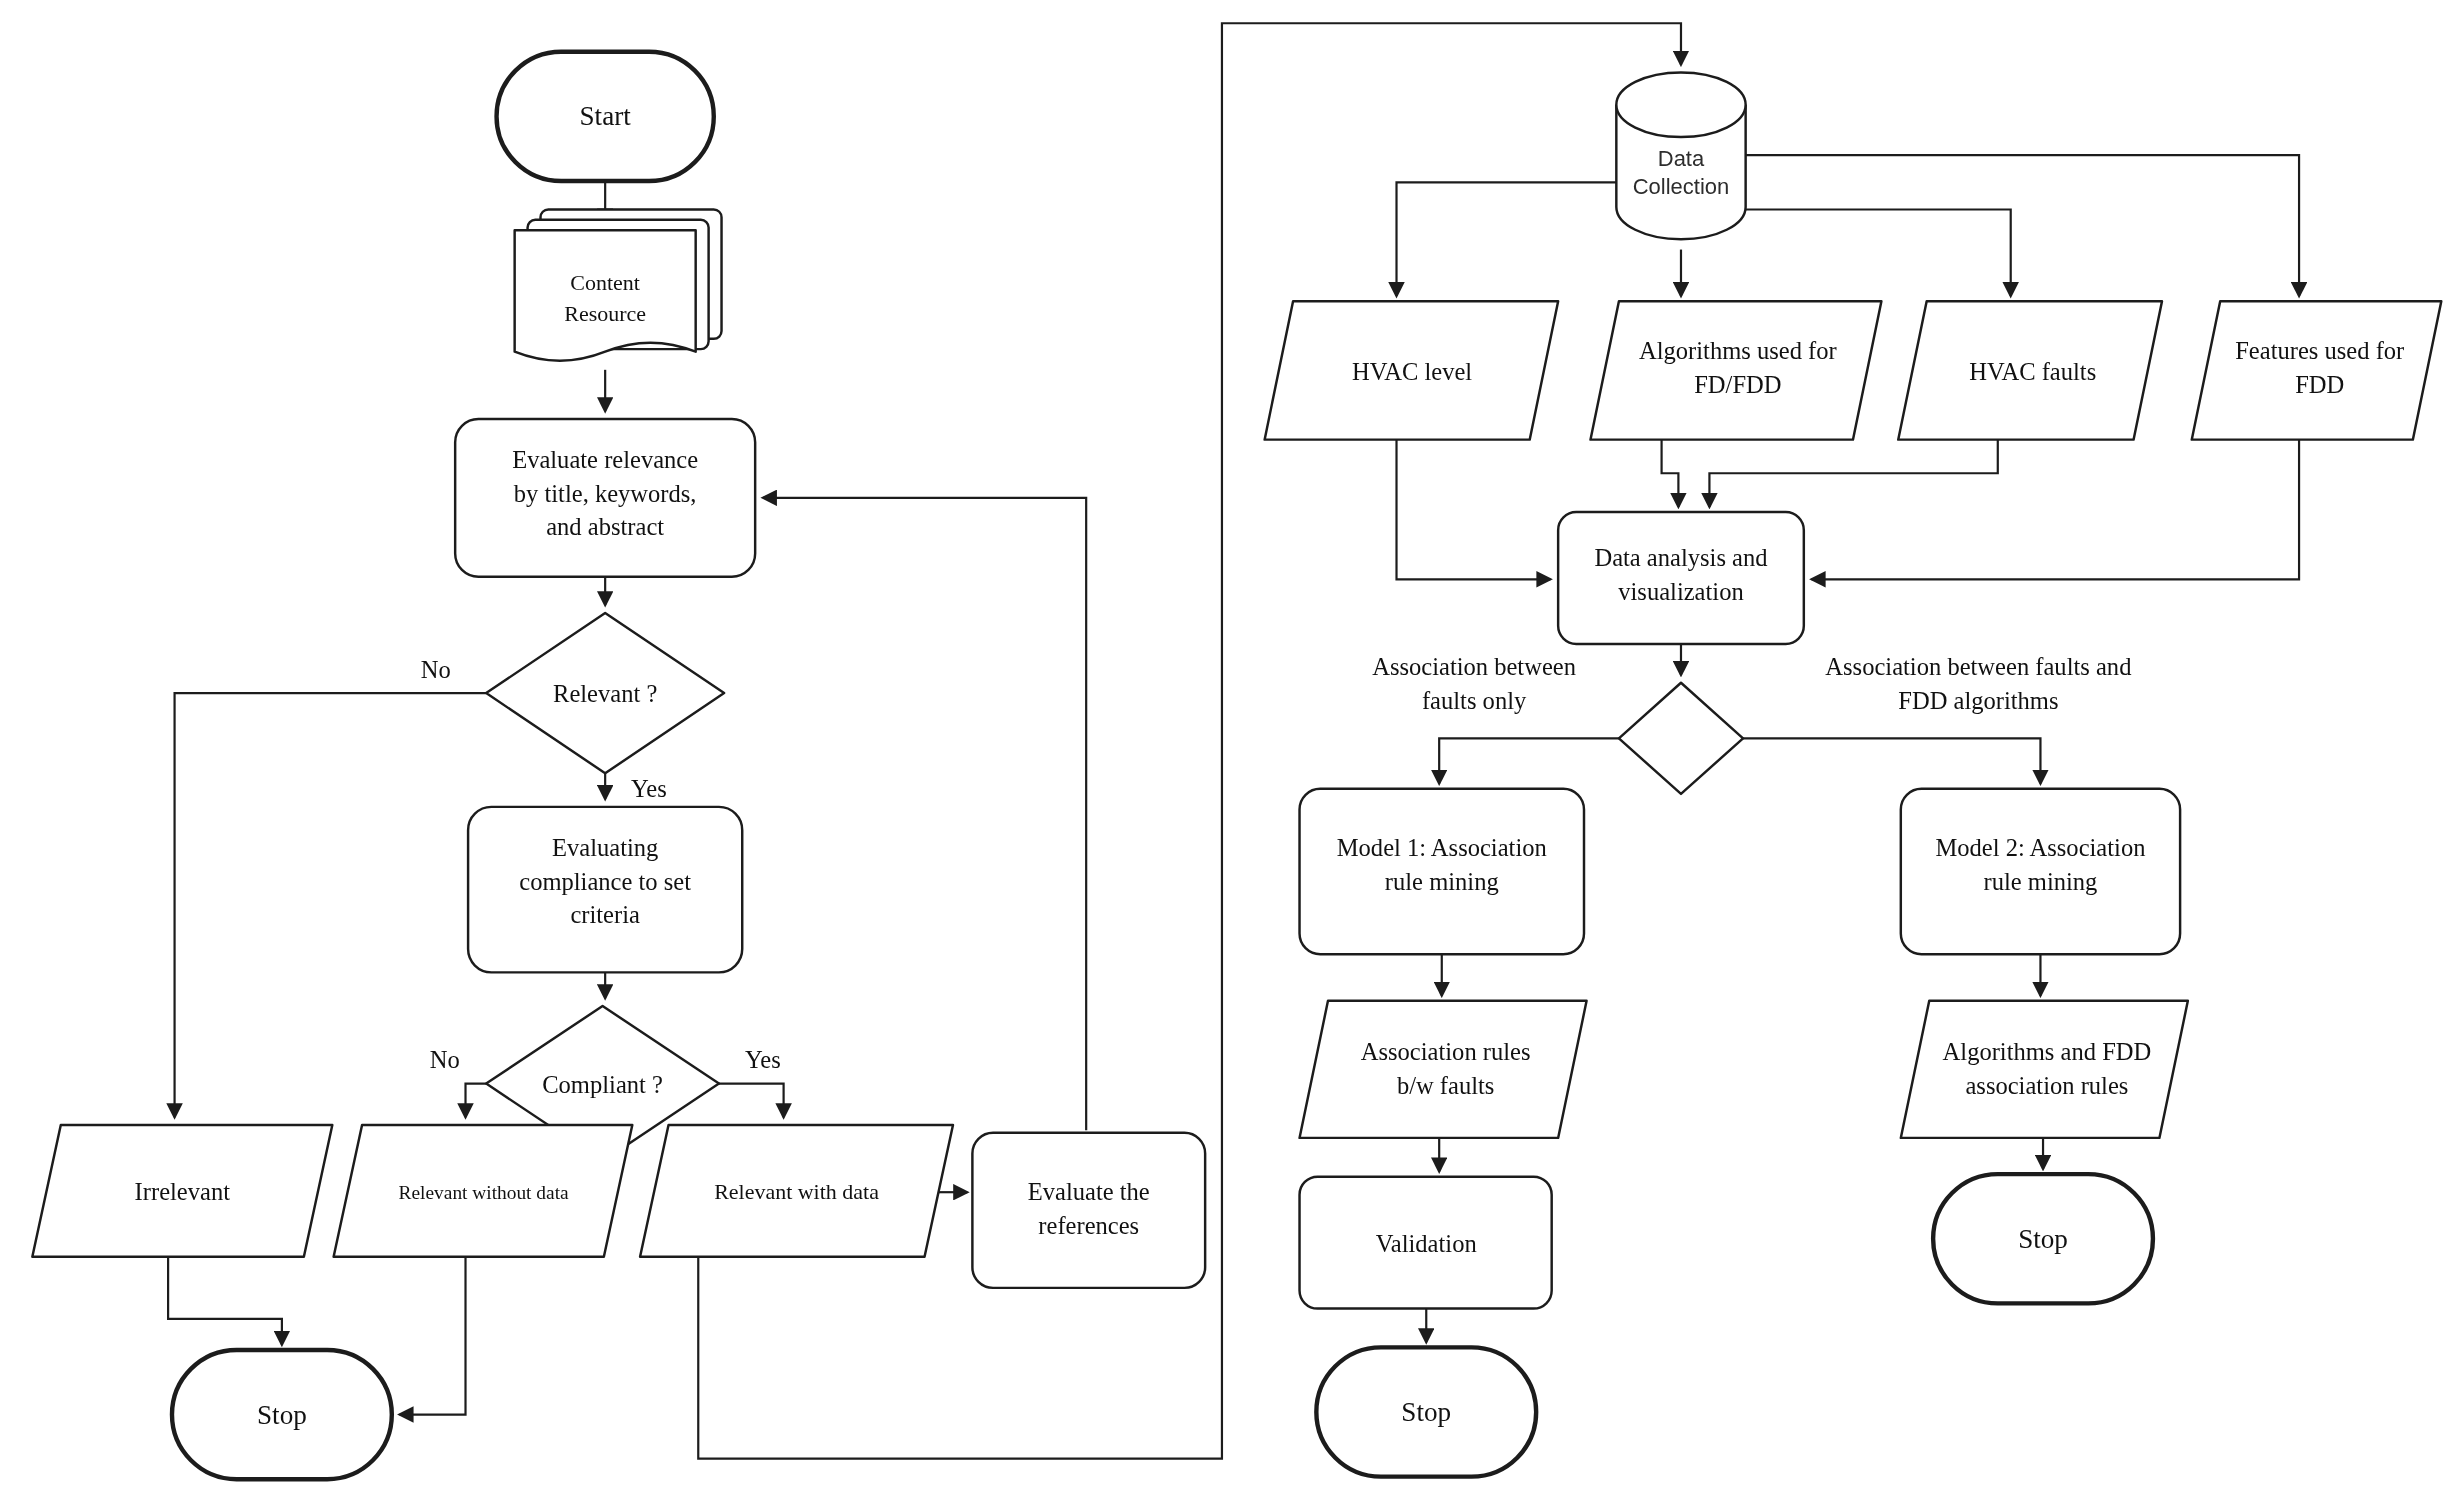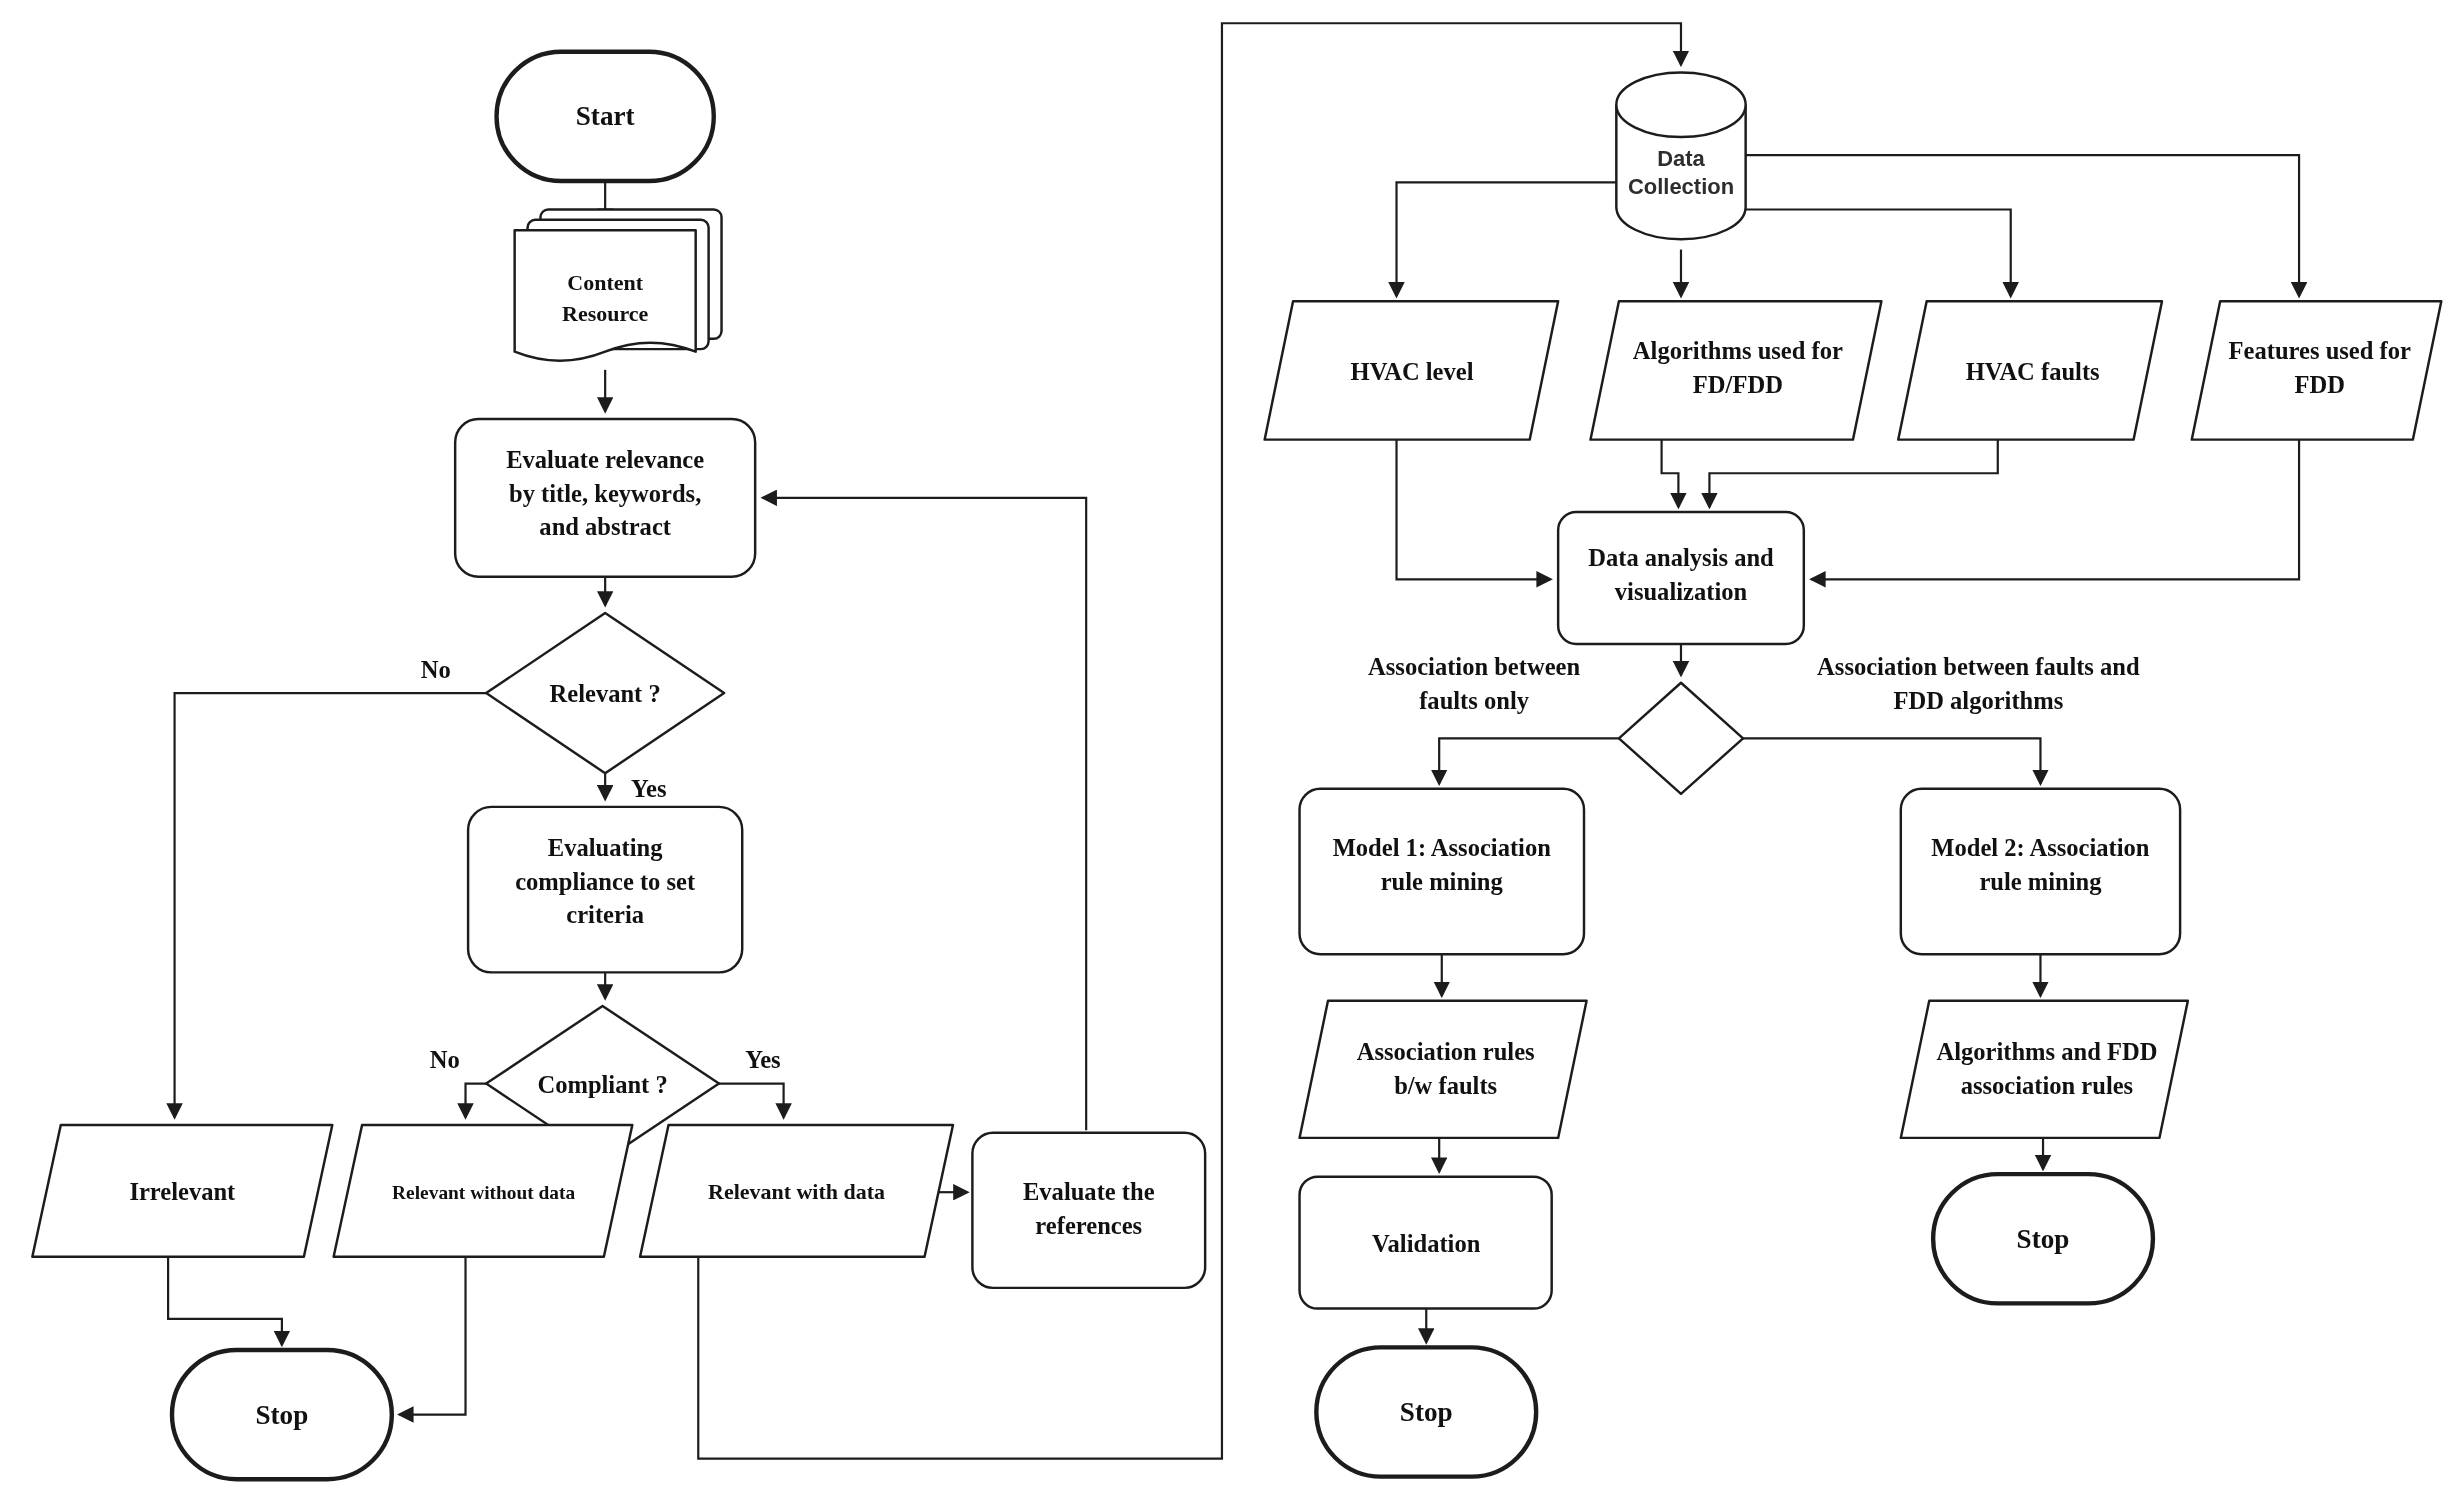--- a/index.html
+++ b/index.html
@@ -2,21 +2,21 @@
 <html style="--stroke: #1c1c1c; --fill: #ffffff; --bg: #ffffff; --text: #111111;font-size:10.3px"><head>
 <meta charset="utf-8">
 <style>
   :root{
     --stroke:#1c1c1c;
     --fill:#ffffff;
     --bg:#ffffff;
     --text:#111111;
   }
   html,body{margin:0;padding:0;background:var(--bg);}
-  .canvas-wrap{width:100vw;background:var(--bg);font-weight:bold;}
+  .canvas-wrap{width:100vw;background:var(--bg);}
   svg{display:block;width:100vw;height:auto;background:var(--bg);}
   .shape{fill:var(--fill);stroke:var(--stroke);stroke-width:1.9;stroke-linejoin:round;}
   .term{stroke-width:3.4;}
   .edge{fill:none;stroke:var(--stroke);stroke-width:1.7;stroke-linejoin:miter;}
   .lbl{font-family:"Liberation Serif","DejaVu Serif",serif;font-size:19px;fill:var(--text);
        text-anchor:middle;}
   .lbl-sans{font-family:"Liberation Sans","DejaVu Sans",sans-serif;font-size:17px;fill:#2d2d2d;
        text-anchor:middle;}
   .lbl-big{font-size:21px;}
   .lbl-sm{font-size:15px;}

